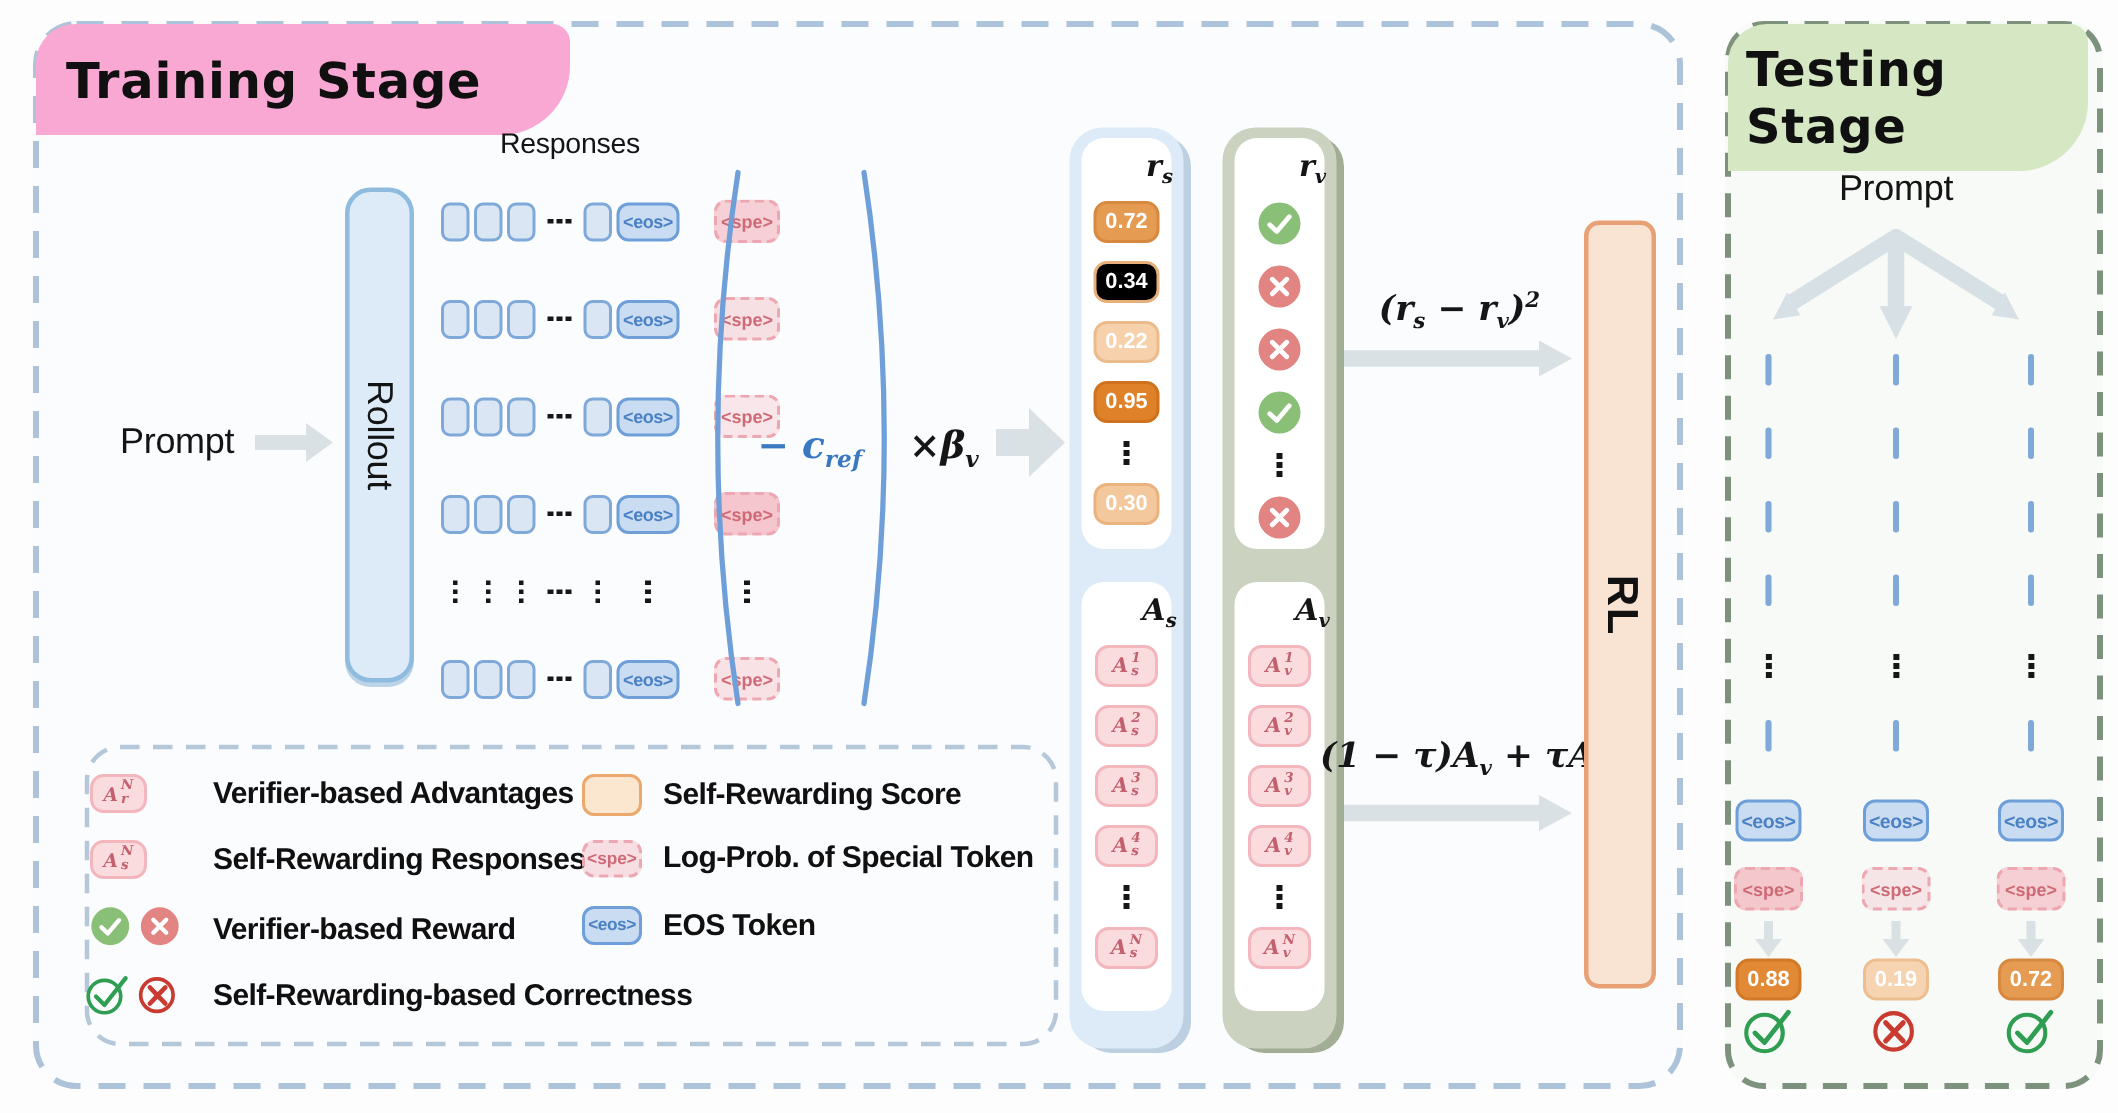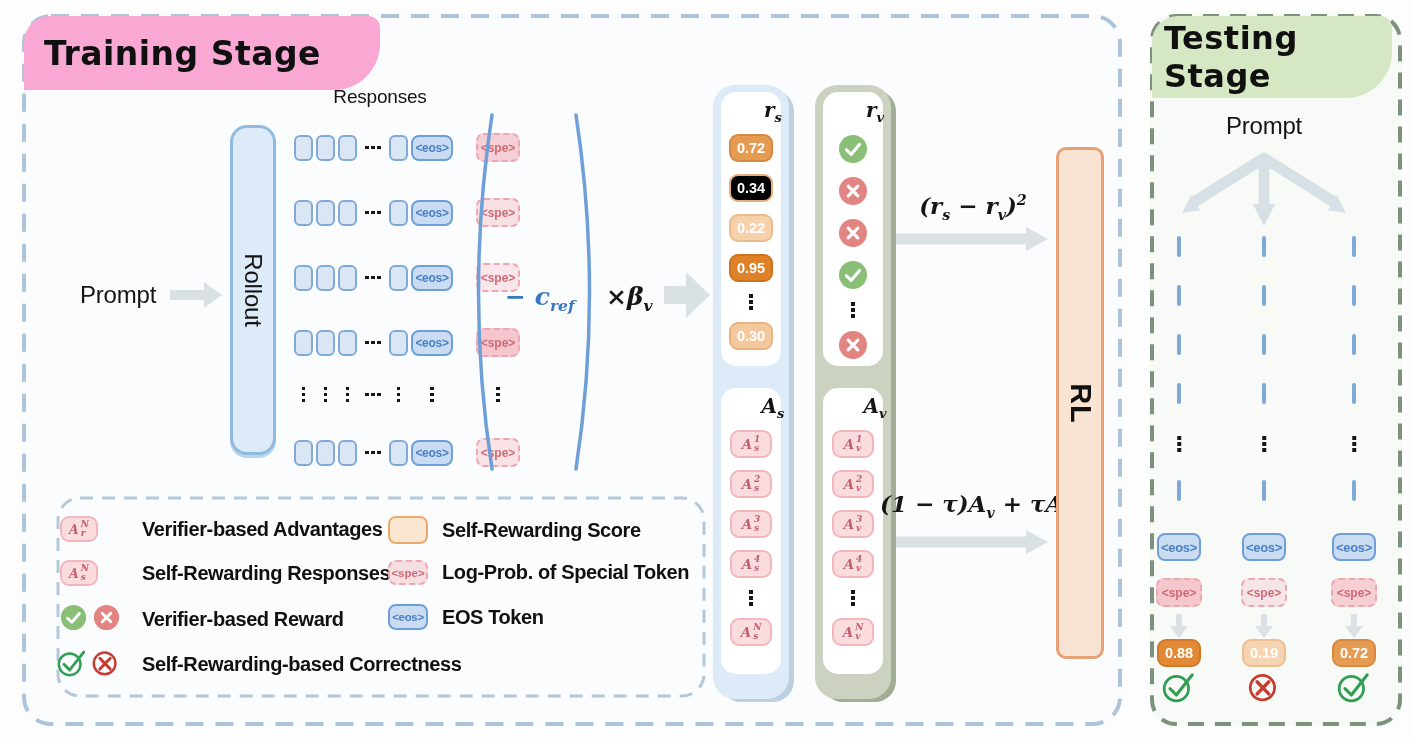--- a/index.html
+++ b/index.html
@@ -472,21 +472,21 @@
     <span class="lg-icon" style="width:54px;">
       <span class="eos lg-eos">&lt;eos&gt;</span>
     </span>
     <span class="lg-label">EOS Token</span>
   </div>
 
   <div class="panel-bg" style="left:1150px;top:14px;width:252px;height:712px;background:#f8faf8;border-radius:24px;"></div>
   <svg class="dash" width="1412" height="742">
     <rect x="1152" y="16" width="248" height="708" rx="24" fill="none" stroke="#7d927d" stroke-width="4" stroke-dasharray="16 11"></rect>
   </svg>
-  <div class="tab" style="left:1152px;top:16px;width:228px;height:82px;background:#d5e7c3;padding-left:12px;">
+  <div class="tab" style="left:1152px;top:16px;width:228px;height:98px;background:#d5e7c3;padding-left:12px;">
     <span class="stage-title" style="font-size:32px;">Testing Stage</span>
   </div>
   <div class="abs lbl" style="left:1189px;top:112px;width:150px;text-align:center;">Prompt</div>
 
   <svg class="abs" style="left:1158px;top:150px;" width="212" height="84" viewBox="0 0 212 84">
     <g fill="#d7e0e4" stroke="#d7e0e4">
       <path d="M106 8 L106 56" stroke-width="11" stroke-linecap="round"></path>
       <polygon points="95,54 117,54 106,76" stroke="none"></polygon>
       <path d="M103 10 L36 52" stroke-width="11" stroke-linecap="round"></path>
       <polygon points="33.5,44.8 42.1,60.2 24,63" stroke="none"></polygon>

